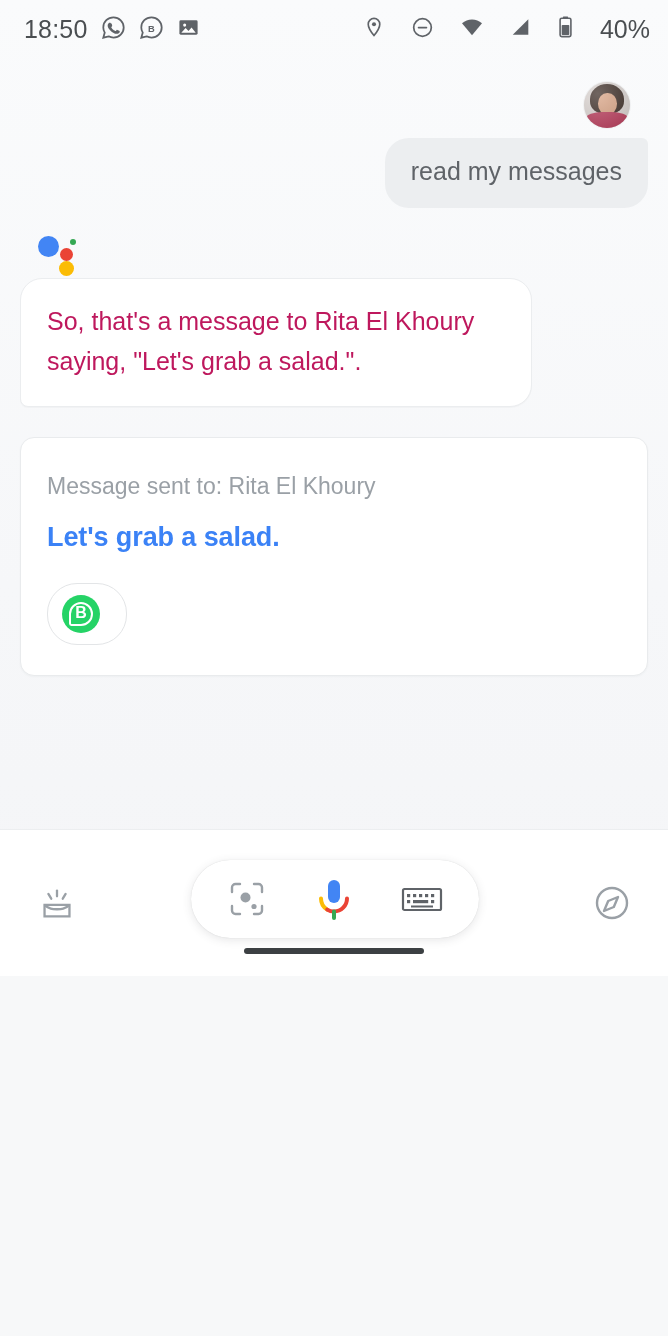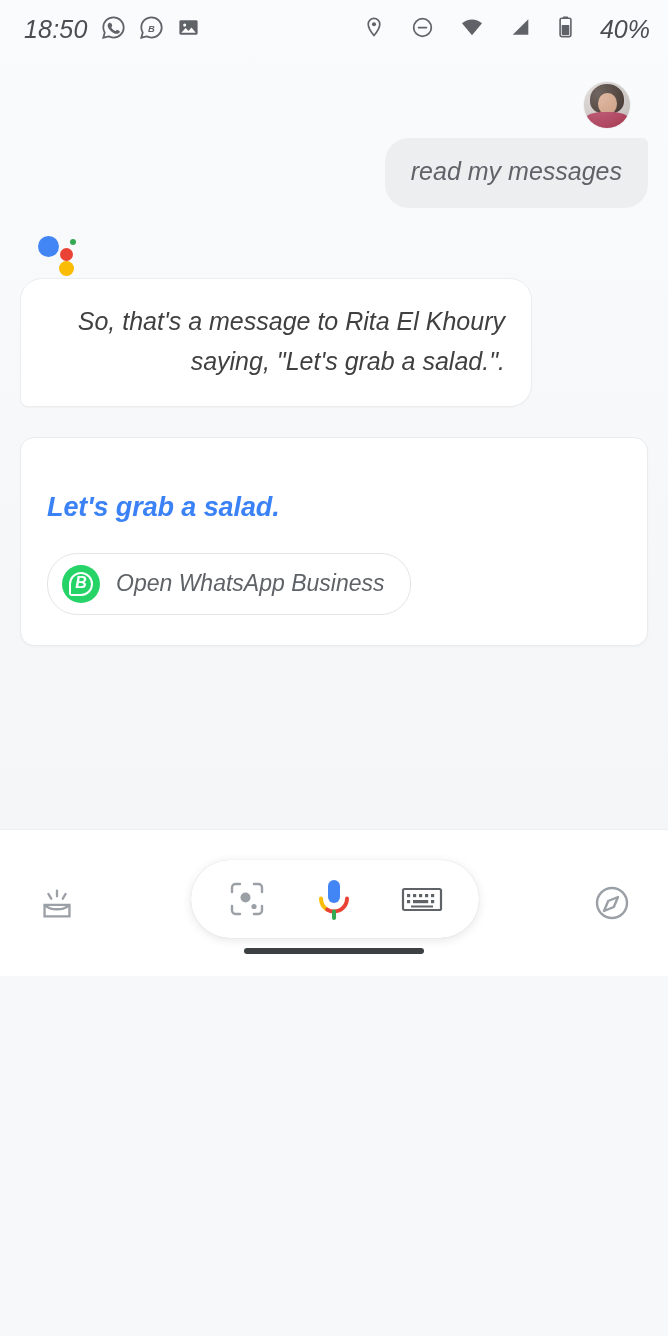--- a/index.html
+++ b/index.html
@@ -10,21 +10,20 @@
     background: #f7f8f9;
     overflow: hidden;
   }
   .phone {
     position: relative;
     width: 668px;
     height: 976px;
     background: linear-gradient(180deg, #fafbfc 0%, #f6f7f9 60%, #f4f5f7 100%);
     display: flex;
     flex-direction: column;
-    font-style: italic;
   }
 
   
   .status-bar {
     height: 58px;
     display: flex;
     align-items: center;
     padding: 0 18px 0 24px;
     flex: 0 0 auto;
     color: #5f6368;
@@ -123,25 +122,24 @@
   .dot-red    { width: 13px; height: 13px; background: #ea4335; left: 22px; top: 14px; }
   .dot-yellow { width: 15px; height: 15px; background: #fbbc05; left: 21px; top: 27px; }
   .dot-green  { width: 6px;  height: 6px;  background: #34a853; left: 32px; top: 5px; }
 
   .assistant-bubble {
     background: #ffffff;
     border: 1px solid #ebedef;
     border-radius: 22px 22px 22px 8px;
     padding: 22px 26px 24px 26px;
     max-width: 512px;
-    color: #404040;
+    color: #be185d;
     font-size: 25px;
     line-height: 1.62;
     box-shadow: 0 1px 1px rgba(60,64,67,0.03);
-    text-align: right;
   }
 
   .result-card {
     margin-top: 30px;
     background: #ffffff;
     border: 1px solid #e9ebed;
     border-radius: 14px;
     padding: 34px 26px 30px 26px;
     box-shadow: 0 1px 2px rgba(60,64,67,0.04);
   }
@@ -319,27 +317,27 @@
       <div class="assistant-logo">
         <span class="dot dot-blue"></span>
         <span class="dot dot-red"></span>
         <span class="dot dot-yellow"></span>
         <span class="dot dot-green"></span>
       </div>
       <div class="assistant-bubble">So, that's a message to Rita El Khoury saying, "Let's grab a salad.".</div>
     </div>
 
     <div class="result-card">
+      <div class="card-sub">Message sent to: Rita El Khoury</div>
       <div class="card-title">Let's grab a salad.</div>
       <div class="chip">
         <span class="wab-icon">
           <span class="bubble"></span>
           <span class="bletter">B</span>
         </span>
-        <span>Open WhatsApp Business</span>
       </div>
     </div>
 
   </div>
 
   <div class="bottom-bar">
 
     <div class="bottom-icon">
       <svg width="46" height="46" viewBox="0 0 48 48">
         <path d="M11 26h26v12H11z" fill="none" stroke="#9aa0a6" stroke-width="2.4"></path>

